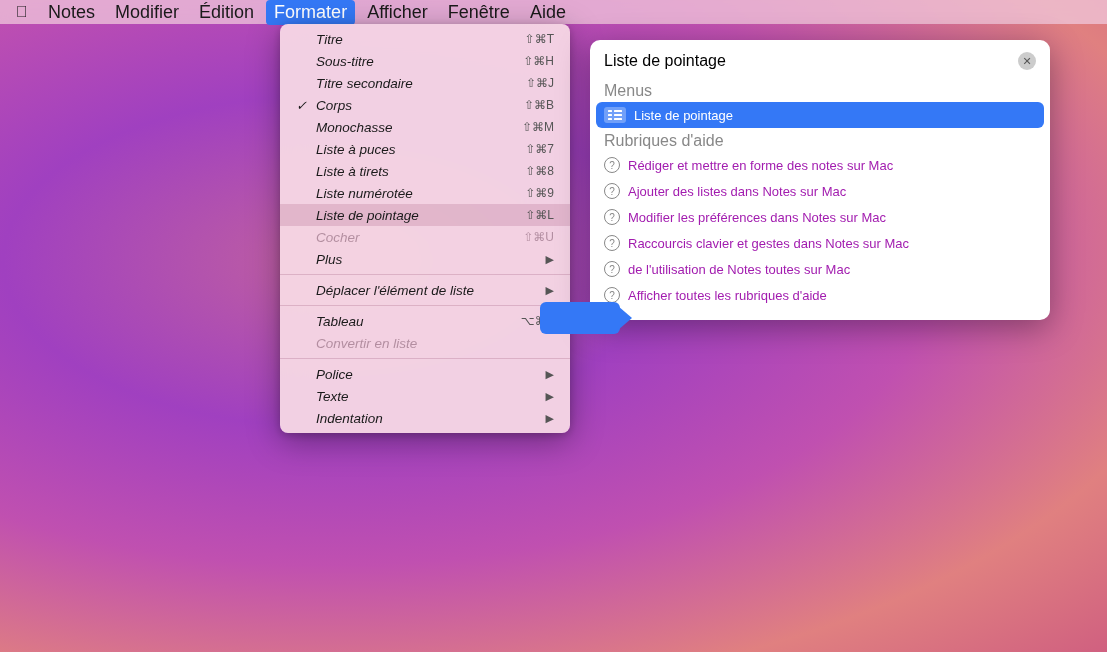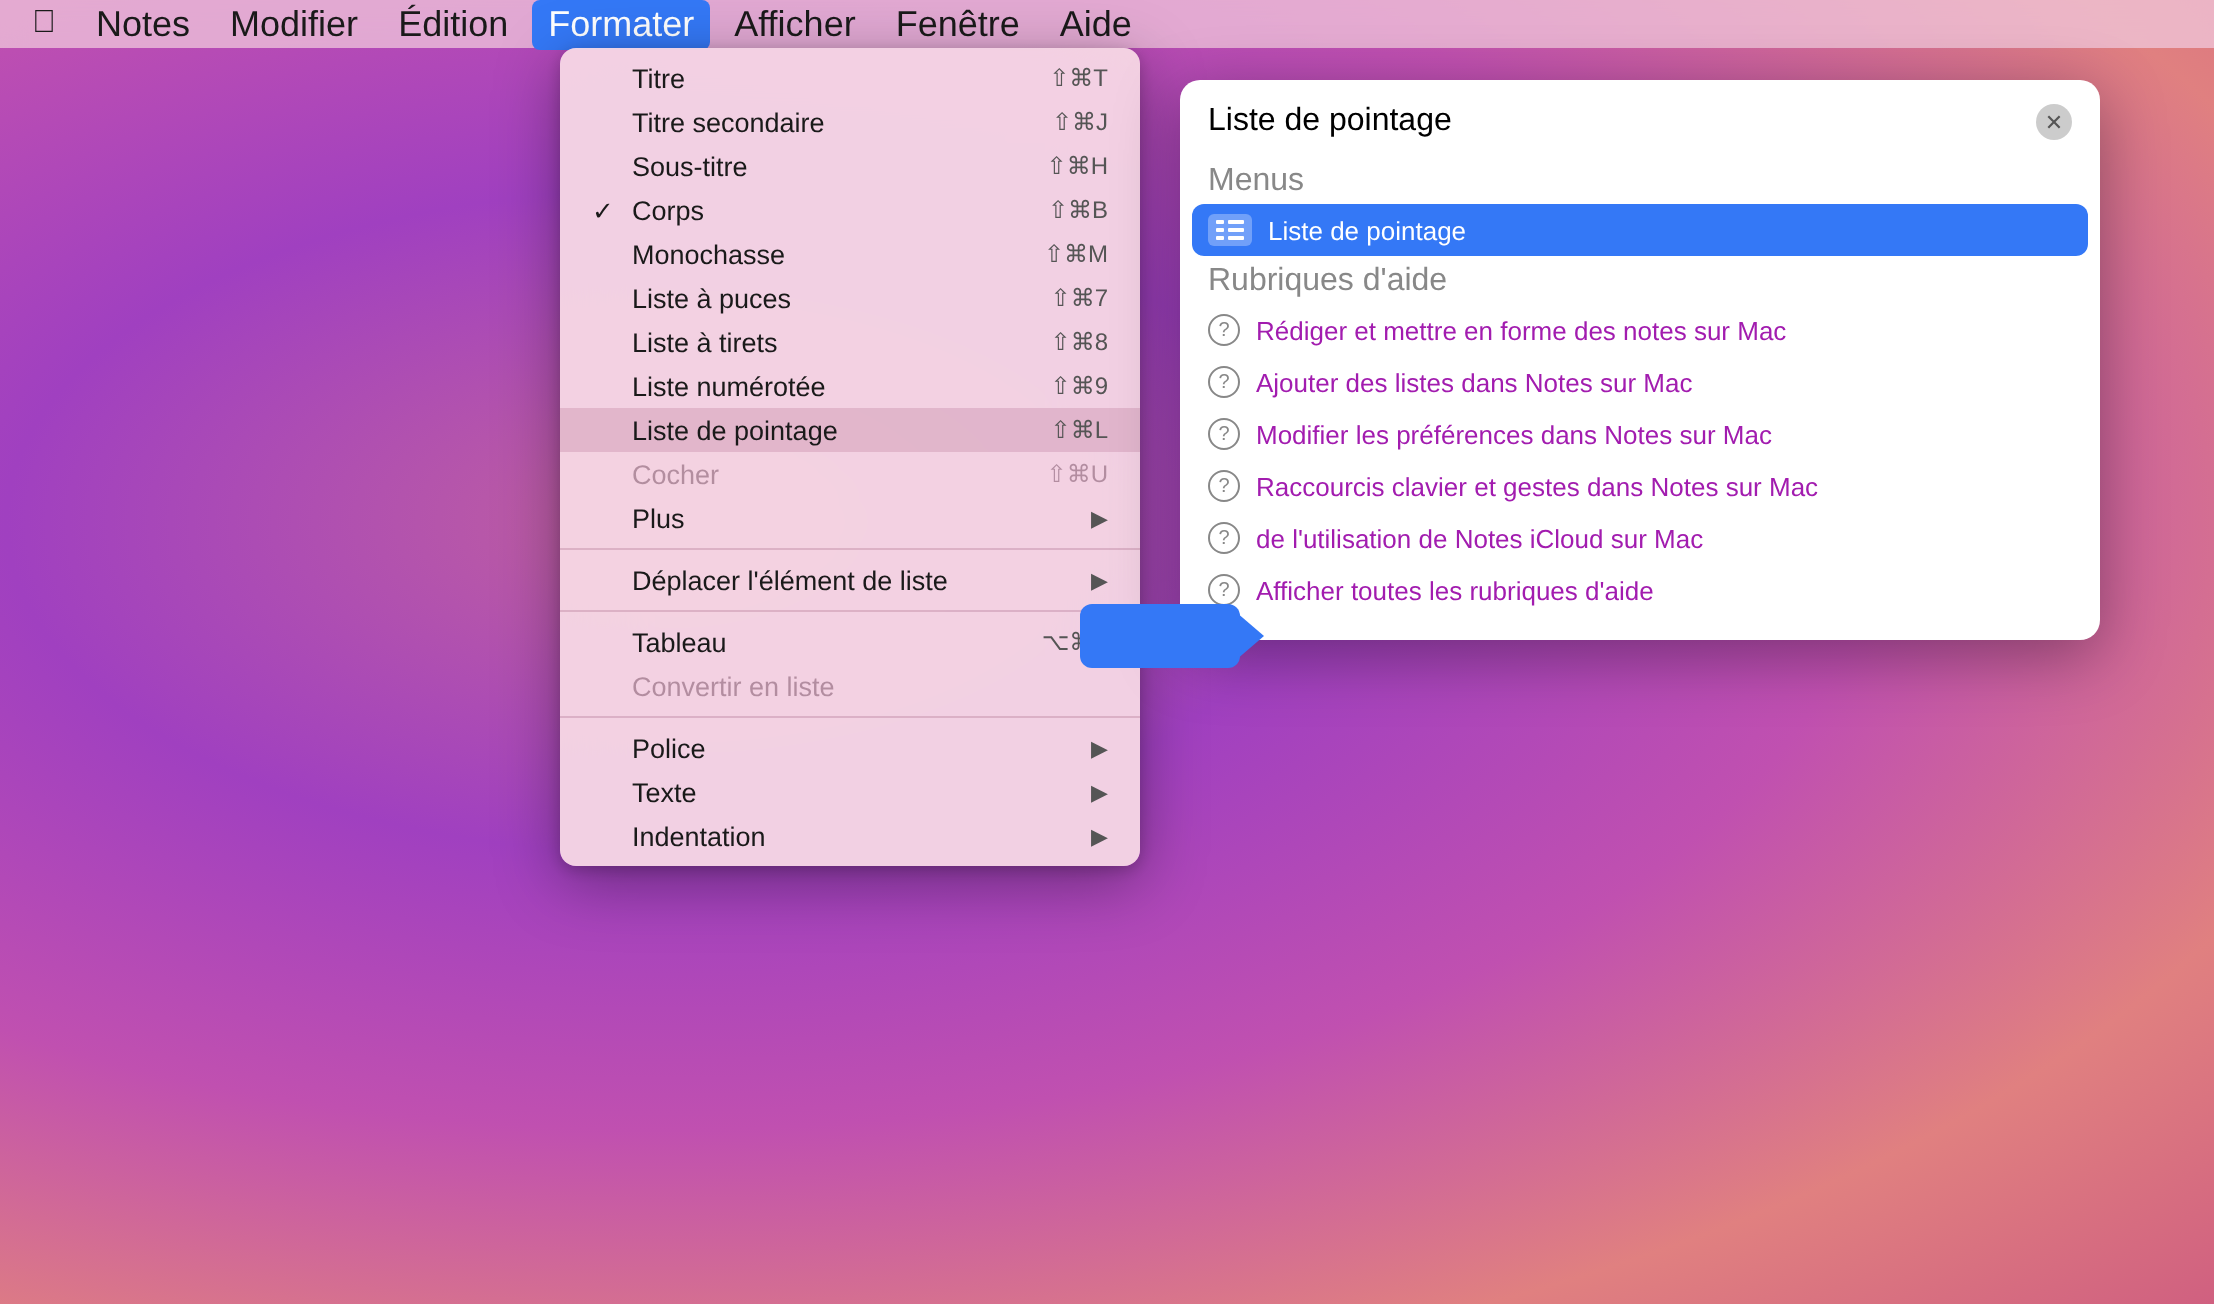--- a/index.html
+++ b/index.html
@@ -84,20 +84,21 @@
 
     .menu-item.disabled {
       color: rgba(100, 60, 80, 0.45);
       cursor: default;
     }
 
     .menu-item .left {
       display: flex;
       align-items: flex-end;
       gap: 6px;
+      font-style: italic;
     }
 
     .menu-item .checkmark {
       width: 14px;
       font-size: 13px;
       color: #1a1a1a;
     }
 
     .menu-item .shortcut {
       font-size: 12px;
@@ -284,31 +285,31 @@
       <div class="left">
         <span class="checkmark">&nbsp;</span>
         <span>Titre</span>
       </div>
       <span class="shortcut key">⇧⌘T</span>
     </div>
 
     <div class="menu-item">
       <div class="left">
         <span class="checkmark">&nbsp;</span>
+        <span>Sous-titre</span>
+      </div>
+      <span class="shortcut key">⇧⌘H</span>
+    </div>
+
+    <div class="menu-item">
+      <div class="left">
+        <span class="checkmark">&nbsp;</span>
         <span>Titre secondaire</span>
       </div>
       <span class="shortcut key">⇧⌘J</span>
-    </div>
-
-    <div class="menu-item">
-      <div class="left">
-        <span class="checkmark">&nbsp;</span>
-        <span>Sous-titre</span>
-      </div>
-      <span class="shortcut key">⇧⌘H</span>
     </div>
 
     <div class="menu-item">
       <div class="left">
         <span class="checkmark">✓</span>
         <span>Corps</span>
       </div>
       <span class="shortcut key">⇧⌘B</span>
     </div>
 
@@ -460,21 +461,21 @@
     <div class="help-item">
       <div class="help-circle-icon">?</div>
       <span class="help-item-text">Modifier les préférences dans Notes sur Mac</span>
     </div>
     <div class="help-item">
       <div class="help-circle-icon">?</div>
       <span class="help-item-text">Raccourcis clavier et gestes dans Notes sur Mac</span>
     </div>
     <div class="help-item">
       <div class="help-circle-icon">?</div>
-      <span class="help-item-text">de l'utilisation de Notes iCloud sur Mac</span>
+      <span class="help-item-text">de l'utilisation de Notes toutes sur Mac</span>
     </div>
     <div class="help-item">
       <div class="help-circle-icon">?</div>
       <span class="help-item-text">Afficher toutes les rubriques d'aide</span>
     </div>
   </div>
 
 </div>
 
 </body></html>

